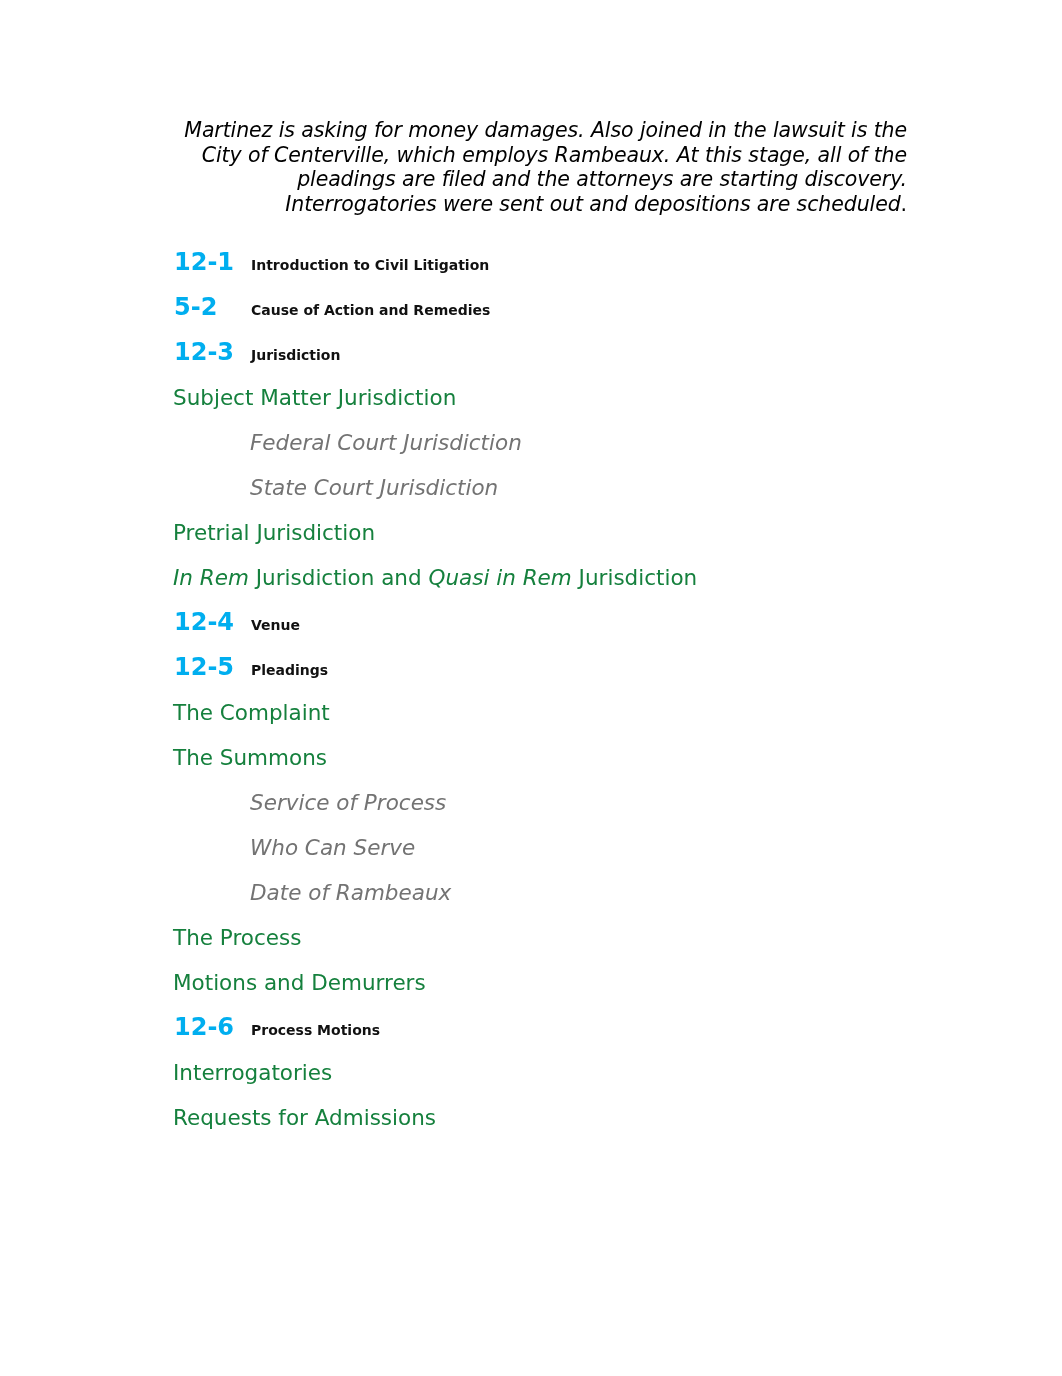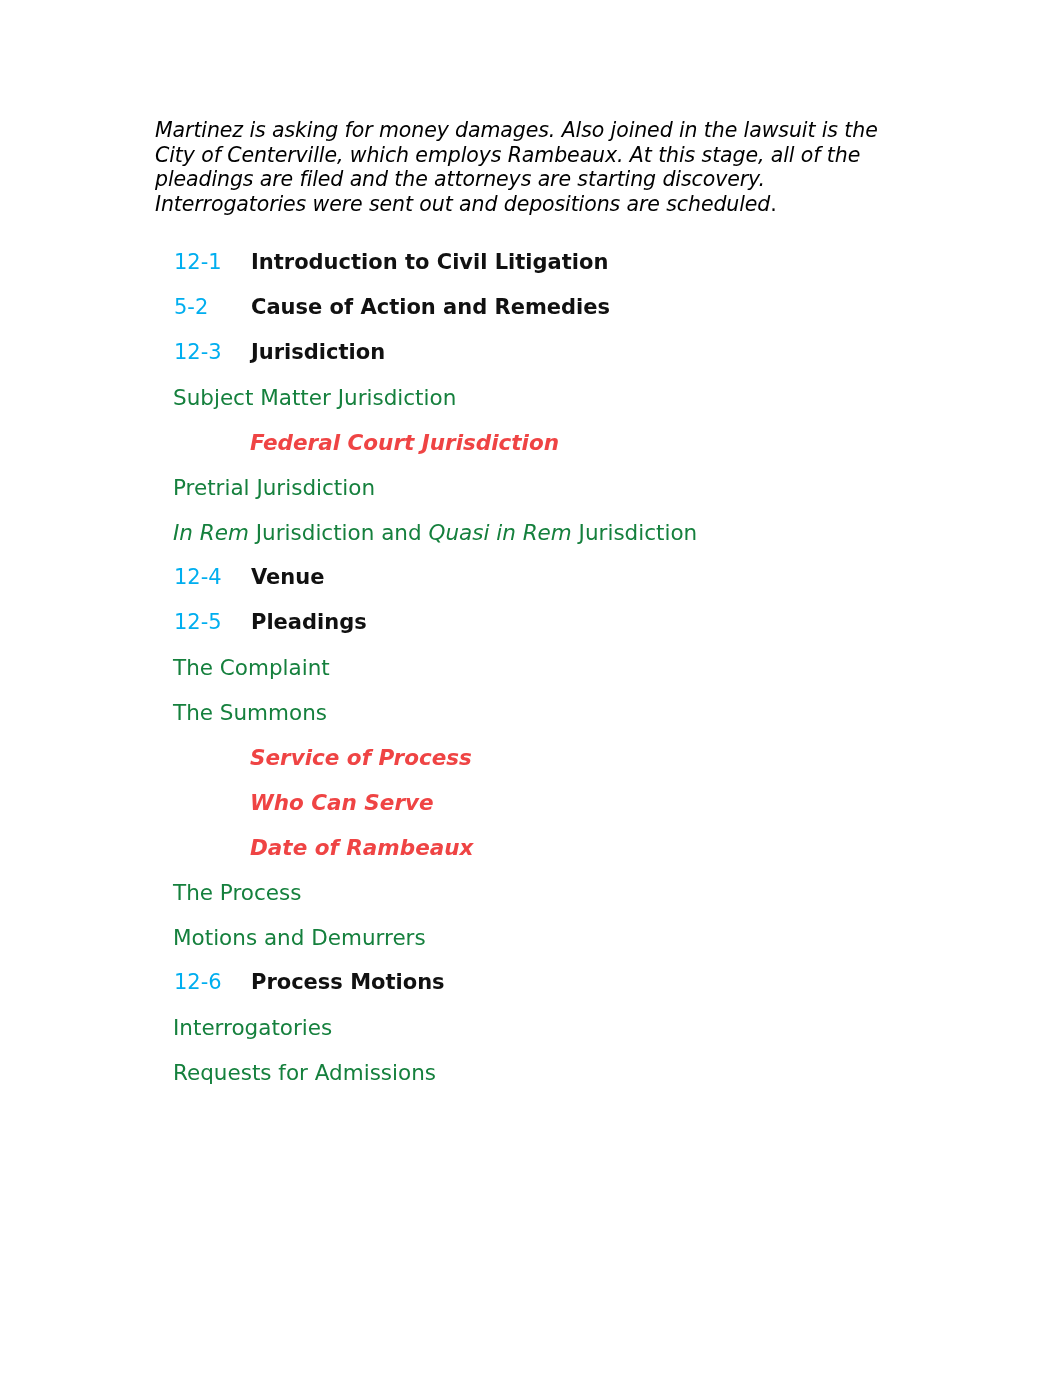--- a/index.html
+++ b/index.html
@@ -31,20 +31,21 @@
 
   
   .intro {
     font-style: italic;
     font-size: 20.5px;
     line-height: 24.5px;
     color: #000000;
     letter-spacing: -0.1px;
     margin: 0 0 24px 0;
     width: 752px;
+    text-align: right;
   }
   .intro .upright {
     font-style: normal;
   }
 
   
   .toc {
     margin: 0;
     padding: 0;
     list-style: none;
@@ -57,64 +58,65 @@
   }
 
   
   .lvl1 {
     padding-left: 19px;
   }
   .lvl1 .num {
     display: inline-block;
     width: 77px;
     color: #00AEEF;
-    font-weight: normal;
-    font-size: 21px;
+    font-weight: bold;
+    font-size: 24px;
     vertical-align: baseline;
   }
   .lvl1 .title {
     color: #111111;
     font-weight: bold;
-    font-size: 21px;
+    font-size: 14px;
   }
 
   
   .lvl2 {
     padding-left: 18px;
     color: #15803d;
     font-size: 21.5px;
     font-weight: normal;
   }
   .lvl2 em {
     font-style: italic;
   }
 
   
   .lvl3 {
     padding-left: 95px;
-    color: #ef4444;
+    color: #737373;
     font-size: 21.5px;
     font-style: italic;
-    font-weight: bold;
+    font-weight: normal;
   }
 </style>
 </head>
 <body>
 
 <div class="page">
   <div class="content">
 
     <p class="intro"><span>Martinez is asking for money damages. Also joined in the lawsuit is the City of Centerville, which employs Rambeaux. At this stage, all of the pleadings are filed and the attorneys are starting discovery. Interrogatories were sent out and depositions are scheduled</span><span class="upright">.</span></p>
 
     <div class="toc">
         <div class="toc-row lvl1"><span class="num">12-1</span><span class="title">Introduction to Civil Litigation</span></div>
         <div class="toc-row lvl1"><span class="num">5-2</span><span class="title">Cause of Action and Remedies</span></div>
         <div class="toc-row lvl1"><span class="num">12-3</span><span class="title">Jurisdiction</span></div>
         <div class="toc-row lvl2"><span>Subject Matter Jurisdiction</span></div>
         <div class="toc-row lvl3"><span>Federal Court Jurisdiction</span></div>
+        <div class="toc-row lvl3"><span>State Court Jurisdiction</span></div>
         <div class="toc-row lvl2"><span>Pretrial Jurisdiction</span></div>
         <div class="toc-row lvl2"><em>In Rem</em><span> Jurisdiction and </span><em>Quasi in Rem</em><span> Jurisdiction</span></div>
         <div class="toc-row lvl1"><span class="num">12-4</span><span class="title">Venue</span></div>
         <div class="toc-row lvl1"><span class="num">12-5</span><span class="title">Pleadings</span></div>
         <div class="toc-row lvl2"><span>The Complaint</span></div>
         <div class="toc-row lvl2"><span>The Summons</span></div>
         <div class="toc-row lvl3"><span>Service of Process</span></div>
         <div class="toc-row lvl3"><span>Who Can Serve</span></div>
         <div class="toc-row lvl3"><span>Date of Rambeaux</span></div>
         <div class="toc-row lvl2"><span>The Process</span></div>

